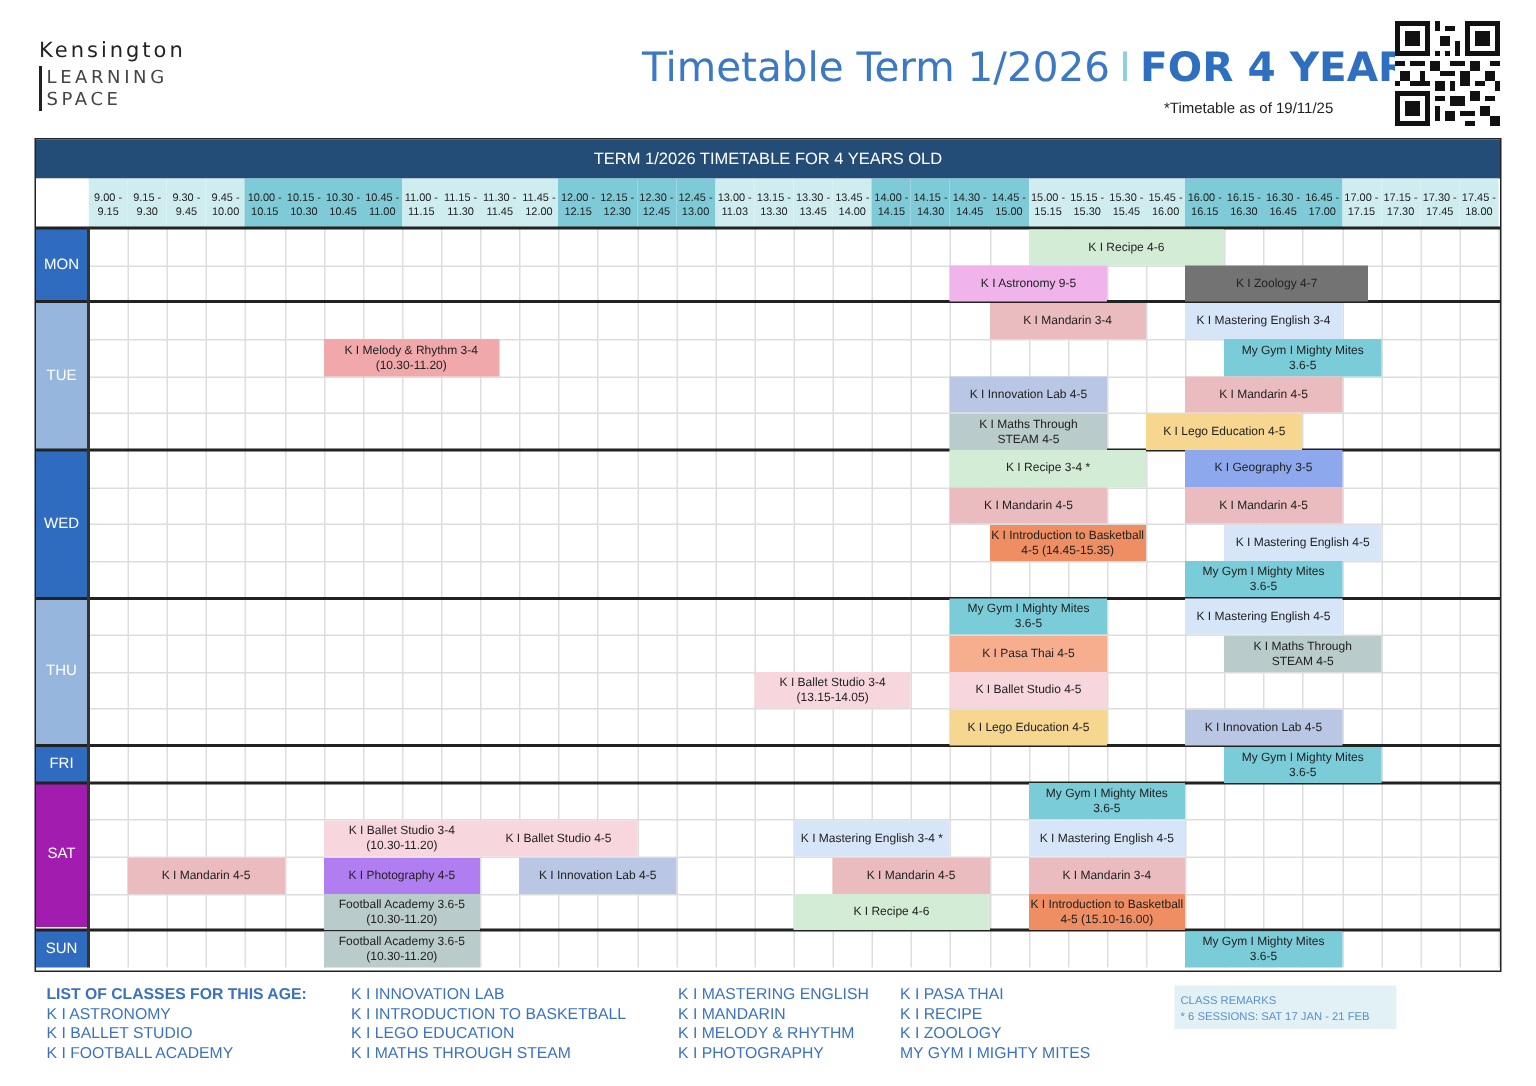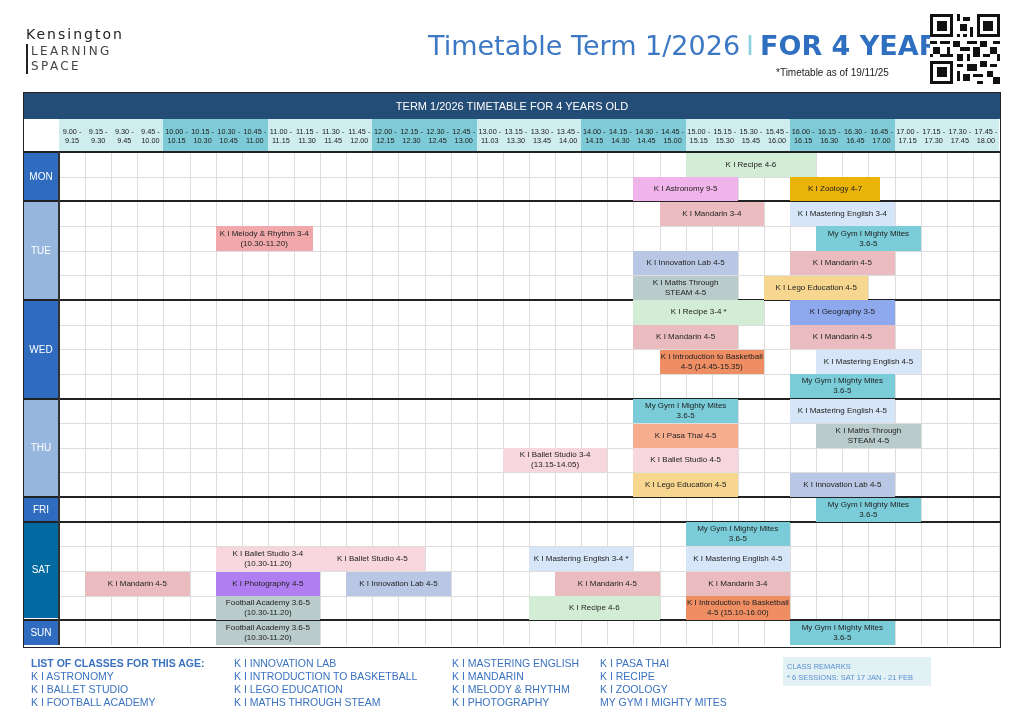--- a/index.html
+++ b/index.html
@@ -183,31 +183,31 @@
       <div class="hline" style="top: 330.15px; width: 940px;"></div>
       <div class="hline" style="top: 354.8px; width: 940px;"></div>
       <div class="hline" style="top: 379.45px; width: 940px;"></div>
       <div class="dayc" style="top: 305.5px; height: 98.6px; background: rgb(151, 182, 222);">THU</div>
       <div class="dline" style="top: 304.5px;"></div>
       <div class="dayc" style="top: 404.1px; height: 24.65px; background: rgb(47, 108, 192);">FRI</div>
       <div class="dline" style="top: 403.1px;"></div>
       <div class="hline" style="top: 453.4px; width: 940px;"></div>
       <div class="hline" style="top: 478.05px; width: 940px;"></div>
       <div class="hline" style="top: 502.7px; width: 940px;"></div>
-      <div class="dayc" style="top: 428.75px; height: 96px; background: #0369a1; text-align: right;">SAT</div>
+      <div class="dayc" style="top: 428.75px; height: 96px; background: #a21caf; text-align: right;">SAT</div>
       <div class="dline" style="top: 427.75px;"></div>
       <div class="dayc" style="top: 527.35px; height: 24.65px; background: rgb(47, 108, 192);">SUN</div>
       <div class="dline" style="top: 526.35px;"></div>
       <div style="position: absolute; left: 34px; top: 59px; width: 1.5px; background: rgb(51, 51, 51); height: 493px;"></div>
       <div class="blk" style="left: 661.667px; width: 130.556px; top: 59.5px; height: 24.15px; background: rgb(211, 236, 214); white-space: pre-line;">K I Recipe 4-6</div>
       <div class="blk" style="left: 609.444px; width: 104.444px; top: 84.15px; height: 24.15px; background: rgb(240, 180, 234); white-space: pre-line;">K I Astronomy 9-5</div>
-      <div class="blk" style="left: 766.111px; width: 90px; top: 84.15px; height: 24.15px; background: #eab308; white-space: pre-line;">K I Zoology 4-7</div>
+      <div class="blk" style="left: 766.111px; width: 122px; top: 84.15px; height: 24.15px; background: #737373; white-space: pre-line;">K I Zoology 4-7</div>
       <div class="blk" style="left: 635.556px; width: 104.444px; top: 108.8px; height: 24.15px; background: rgb(235, 188, 191); white-space: pre-line;">K I Mandarin 3-4</div>
       <div class="blk" style="left: 766.111px; width: 104.444px; top: 108.8px; height: 24.15px; background: rgb(214, 230, 248); white-space: pre-line;">K I Mastering English  3-4</div>
-      <div class="blk" style="left: 191.667px; width: 97px; top: 133.45px; height: 24.15px; background: rgb(240, 168, 171); white-space: pre-line;">K I Melody &amp; Rhythm 3-4
+      <div class="blk" style="left: 191.667px; width: 117px; top: 133.45px; height: 24.15px; background: rgb(240, 168, 171); white-space: pre-line;">K I Melody &amp; Rhythm 3-4
 (10.30-11.20)</div>
       <div class="blk" style="left: 792.222px; width: 104.444px; top: 133.45px; height: 24.15px; background: rgb(122, 205, 216); white-space: pre-line;">My Gym I Mighty Mites
 3.6-5</div>
       <div class="blk" style="left: 609.444px; width: 104.444px; top: 158.1px; height: 24.15px; background: rgb(185, 198, 228); white-space: pre-line;">K I Innovation Lab 4-5</div>
       <div class="blk" style="left: 766.111px; width: 104.444px; top: 158.1px; height: 24.15px; background: rgb(235, 188, 191); white-space: pre-line;">K I Mandarin 4-5</div>
       <div class="blk" style="left: 609.444px; width: 104.444px; top: 182.75px; height: 24.15px; background: rgb(185, 203, 202); white-space: pre-line;">K I Maths Through
 STEAM 4-5</div>
       <div class="blk" style="left: 740px; width: 104.444px; top: 182.75px; height: 24.15px; background: rgb(247, 214, 144); white-space: pre-line;">K I Lego Education 4-5</div>
       <div class="blk" style="left: 609.444px; width: 130.556px; top: 207.4px; height: 24.15px; background: rgb(211, 236, 214); white-space: pre-line;">K I Recipe 3-4 *</div>
       <div class="blk" style="left: 766.111px; width: 104.444px; top: 207.4px; height: 24.15px; background: rgb(142, 168, 238); white-space: pre-line;">K I Geography 3-5</div>

